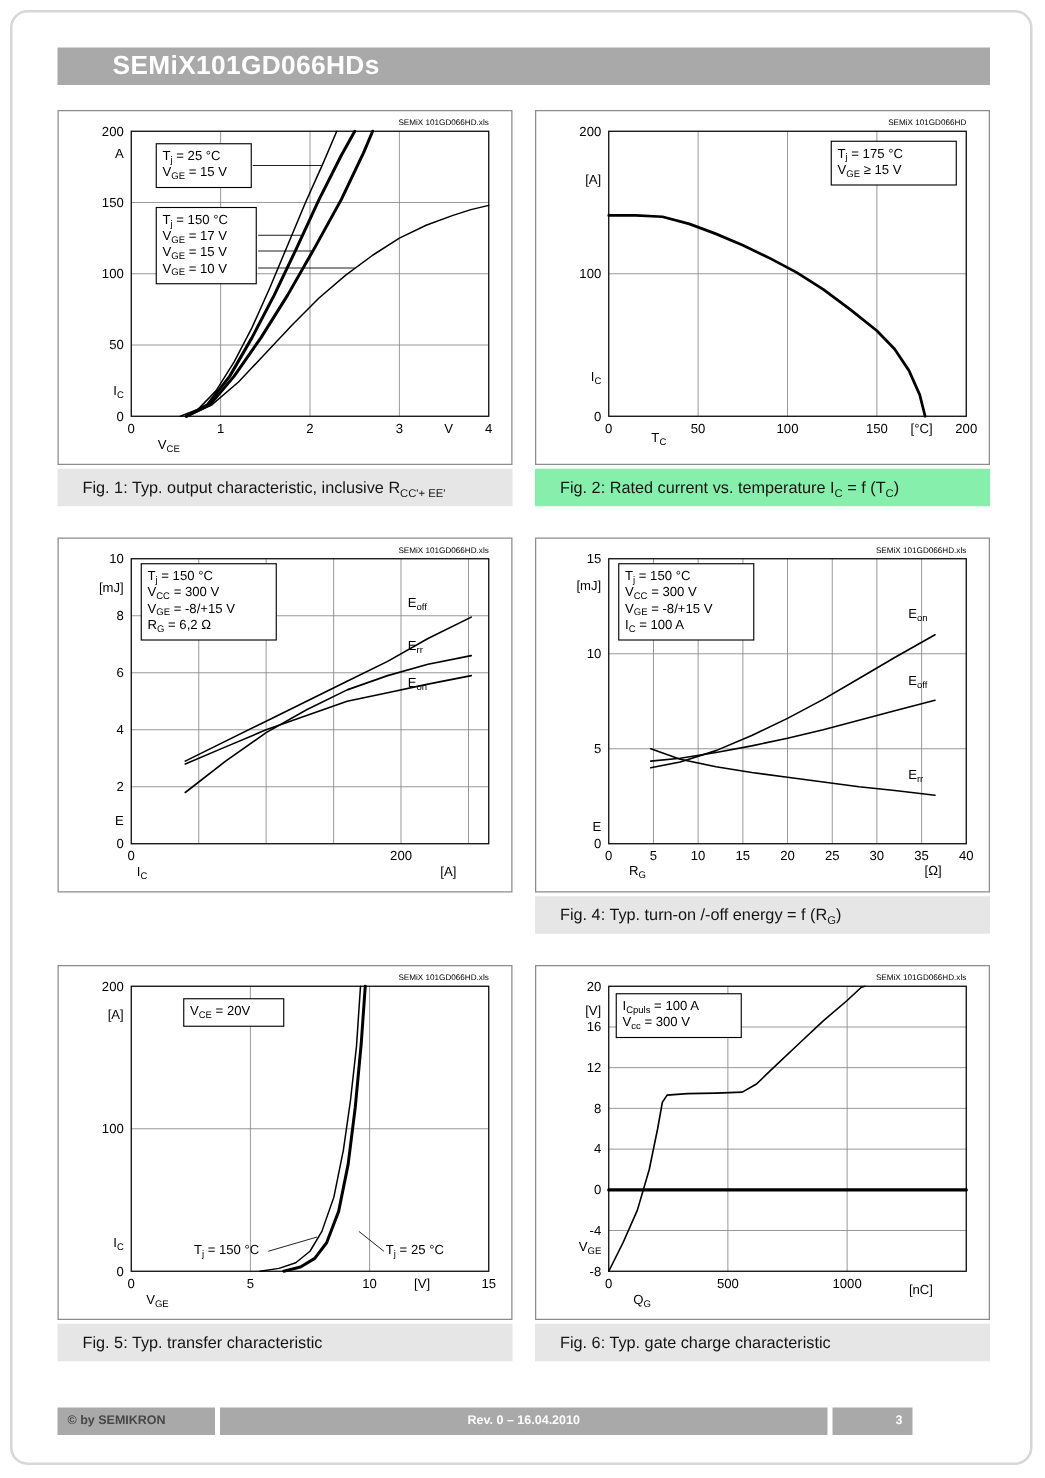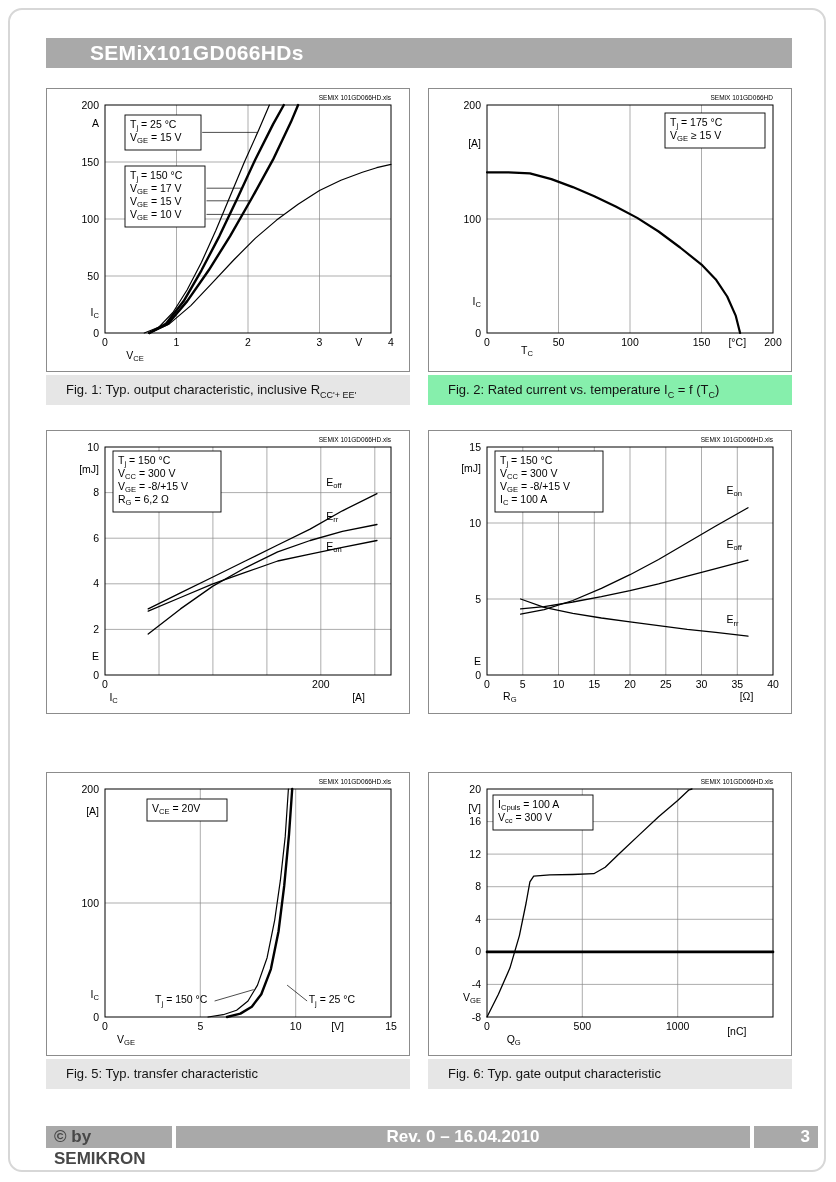--- a/index.html
+++ b/index.html
@@ -11,22 +11,22 @@
   .header{position:absolute;left:46px;top:38px;width:746px;height:30px;
        background:#a9a9a9;color:#fff;font-size:21px;font-weight:bold;
        line-height:30px;padding-left:10px;letter-spacing:.3px;}
   #figures{position:absolute;left:46px;top:88px;width:746px;height:1012px;}
   .figure{position:absolute;width:364px;}
   .chart-box{width:364px;height:284px;border:1px solid #8c8c8c;background:#fff;}
   .caption{margin-top:3px;width:364px;height:30px;background:#e6e6e6;
        font-size:13px;color:#141414;line-height:30px;padding-left:20px;
        white-space:nowrap;overflow:hidden;}
   .caption sub{font-size:9px;}
-  .footer{position:absolute;left:46px;top:1126px;width:772px;height:22px;
-       display:flex;gap:4px;font-size:17px;font-weight:bold;}
+  .footer{position:absolute;left:46px;top:1126px;width:684px;height:22px;
+       display:flex;gap:4px;font-size:10px;font-weight:bold;}
   .footer>div{background:#a9a9a9;line-height:22px;}
   .f-left{flex:0 0 126px;color:#474747;padding-left:8px;}
   .f-center{flex:1;color:#fff;text-align:center;}
   .f-right{flex:0 0 64px;color:#fff;text-align:right;padding-right:8px;}
   svg text{font-family:"Liberation Sans",sans-serif;fill:#000;}
 </style>
 </head>
 <body>
 
 <div class="page-border"></div>
@@ -238,20 +238,21 @@
             <rect x="66" y="20" width="108" height="61" fill="#fff" stroke="#000" stroke-width="0.9"></rect>
             <text x="71" y="33" text-anchor="start" font-size="10.5"><tspan>T</tspan><tspan font-size="7.6" dy="2.3">j</tspan><tspan dy="-2.3">  = 150 °C</tspan></text>
             <text x="71" y="46" text-anchor="start" font-size="10.5"><tspan>V</tspan><tspan font-size="7.6" dy="2.3">CC</tspan><tspan dy="-2.3"> = 300 V</tspan></text>
             <text x="71" y="59" text-anchor="start" font-size="10.5"><tspan>V</tspan><tspan font-size="7.6" dy="2.3">GE</tspan><tspan dy="-2.3"> = -8/+15 V</tspan></text>
             <text x="71" y="72" text-anchor="start" font-size="10.5"><tspan>I</tspan><tspan font-size="7.6" dy="2.3">C</tspan><tspan dy="-2.3">  = 100 A</tspan></text>
           </g>
           <g>
             <text x="344" y="11" text-anchor="end" font-size="6.5"><tspan>SEMiX 101GD066HD.xls</tspan></text>
           </g>
         </svg></div>
+      <div class="caption" style="background: rgb(230, 230, 230);">Fig. 4: Typ. turn-on /-off energy = f (R<sub>G</sub>)</div>
     </div>
     <div class="figure" style="left: 0px; top: 684px;">
       <div class="chart-box"><svg width="362" height="282" viewBox="0 0 362 282">
           <g>
             <line x1="153.3" y1="16" x2="153.3" y2="244" stroke="#8a8a8a" stroke-width="0.7"></line>
             <line x1="248.7" y1="16" x2="248.7" y2="244" stroke="#8a8a8a" stroke-width="0.7"></line>
             <line x1="58" y1="130.0" x2="344" y2="130.0" stroke="#8a8a8a" stroke-width="0.7"></line>
           </g>
           <rect x="58" y="16" width="286" height="228" fill="none" stroke="#000" stroke-width="1"></rect>
           <g>
@@ -331,21 +332,21 @@
           <g></g>
           <g>
             <rect x="64" y="22" width="100" height="35" fill="#fff" stroke="#000" stroke-width="0.9"></rect>
             <text x="69" y="35" text-anchor="start" font-size="10.5"><tspan>I</tspan><tspan font-size="7.6" dy="2.3">Cpuls</tspan><tspan dy="-2.3"> = 100 A</tspan></text>
             <text x="69" y="48" text-anchor="start" font-size="10.5"><tspan>V</tspan><tspan font-size="7.6" dy="2.3">cc</tspan><tspan dy="-2.3"> = 300 V</tspan></text>
           </g>
           <g>
             <text x="344" y="11" text-anchor="end" font-size="6.5"><tspan>SEMiX 101GD066HD.xls</tspan></text>
           </g>
         </svg></div>
-      <div class="caption" style="background: rgb(230, 230, 230);">Fig. 6: Typ. gate output characteristic</div>
+      <div class="caption" style="background: rgb(230, 230, 230);">Fig. 6: Typ. gate charge characteristic</div>
     </div>
   </div>
 
 <div class="footer">
   <div class="f-left" style="background: rgb(169, 169, 169);">© by SEMIKRON</div>
   <div class="f-center" style="background: rgb(169, 169, 169);">Rev. 0 – 16.04.2010</div>
   <div class="f-right" style="background: rgb(169, 169, 169);">3</div>
 </div>
 
 </body></html>

